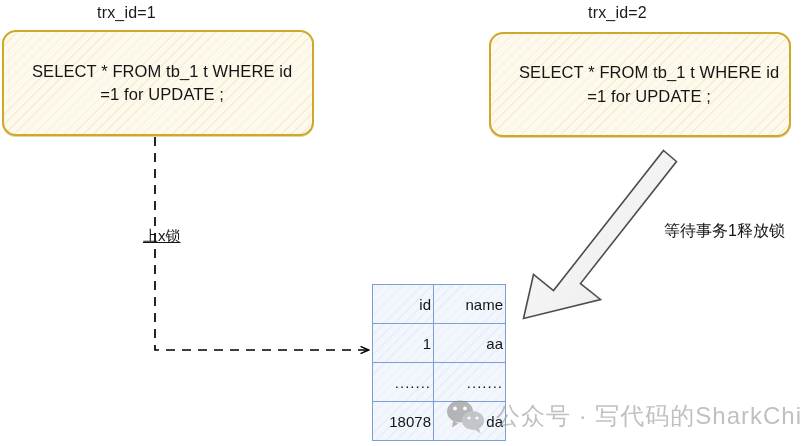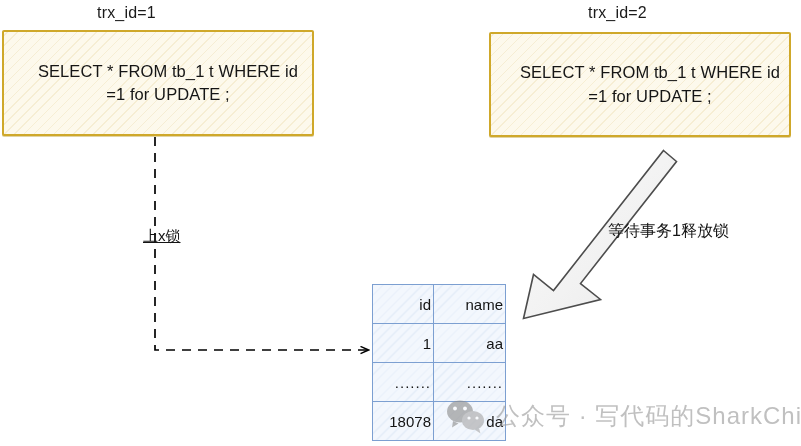--- a/index.html
+++ b/index.html
@@ -25,33 +25,32 @@
     letter-spacing: 0.2px;
   }
   #trx-title-1 { left: 97px;  top: 4px;  width: 120px; }
   #trx-title-2 { left: 588px; top: 4px;  width: 120px; }
 
   
   .sql-box {
     position: absolute;
     box-sizing: border-box;
     border: 2px solid #cfa82a;
-    border-radius: 2px;
+    border-radius: 14px;
     background-color: #fdf9ec;
     background-image:
       repeating-linear-gradient(
         -45deg,
         rgba(205, 168, 60, 0.14) 0px,
         rgba(205, 168, 60, 0.14) 1px,
         rgba(255, 255, 255, 0) 1px,
         rgba(255, 255, 255, 0) 7px
       );
     display: flex;
     align-items: center;
-    justify-content: center;
     box-shadow: 0 1px 0 rgba(190,160,50,0.45);
     padding-left: 20px;
   }
   #sql-box-1 { left: 2px;   top: 30px; width: 312px; height: 106px; }
   #sql-box-2 { left: 489px; top: 32px; width: 302px; height: 105px; }
 
   .sql-text {
     font-size: 16.5px;
     color: #151515;
     line-height: 1.42;
@@ -72,21 +71,21 @@
   }
 
   
   .edge-label {
     position: absolute;
     font-size: 15px;
     color: #141414;
     white-space: nowrap;
   }
   #lock-label { left: 143px; top: 227px; text-decoration: underline; }
-  #wait-label { left: 608px; top: 221px; font-size: 16px; }
+  #wait-label { left: 664px; top: 221px; font-size: 16px; }
 
   
   #data-table {
     position: absolute;
     left: 372px;
     top: 284px;
     width: 123px;
     border-collapse: collapse;
     table-layout: fixed;
     background-color: #f3f7fd;

